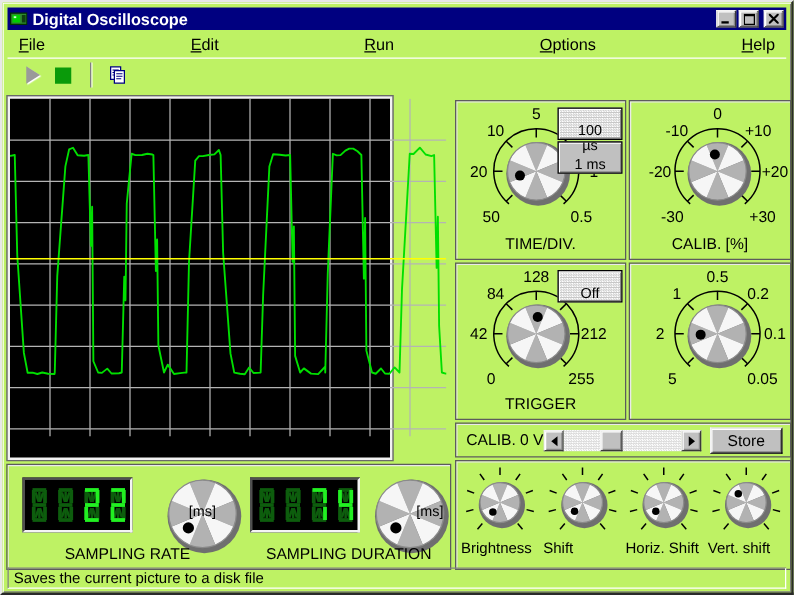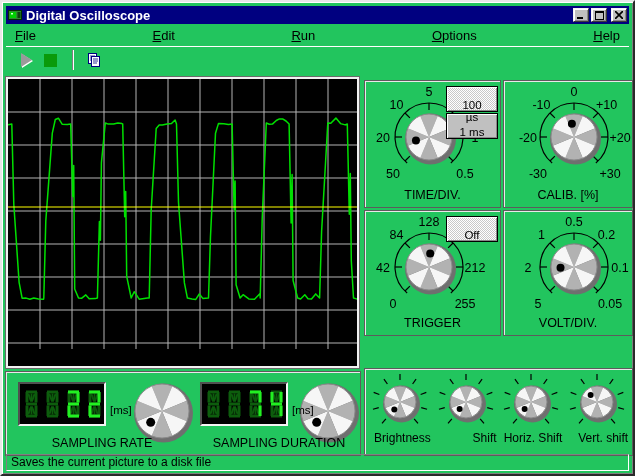--- a/index.html
+++ b/index.html
@@ -1,18 +1,18 @@
 <!DOCTYPE html>
 <html><head>
 <meta charset="utf-8">
 <style>
   html,body{margin:0;padding:0;background:#c0c0c0;}
   *{box-sizing:border-box;}
   .window{
-    position:relative;width:635px;height:476px;background:#22c55e;
+    position:relative;width:635px;height:476px;background:#bef264;
     border:2px solid;border-color:#e8e8e8 #2a2a2a #2a2a2a #e8e8e8;
     box-shadow:inset 1px 1px 0 #ffffff, inset -1px -1px 0 #808080;
     font-family:"Liberation Sans",sans-serif;color:#000;overflow:hidden;
   }
   
   .titlebar{position:absolute;left:4px;top:4px;right:4px;height:18px;background:#000080;
     display:flex;align-items:center;padding:0 2px;gap:4px;}
   .title-text{color:#fff;font-weight:bold;font-size:13px;flex:1;white-space:nowrap;}
   .tb-btns{display:flex;gap:2px;}
   .tbtn{width:16px;height:14px;background:#c0c0c0;border:1px solid;border-color:#f4f4f4 #3a3a3a #3a3a3a #f4f4f4;
@@ -21,21 +21,21 @@
   .menubar{position:absolute;left:4px;top:24px;right:4px;height:19px;display:flex;align-items:center;font-size:13px;justify-content:space-between;}
   .menu-item{padding:1px 9px;cursor:default;}
   
   .toolbar{position:absolute;left:4px;top:44px;right:4px;height:27px;display:flex;align-items:center;
     border-top:1px solid #ffffff;}
   .tool-btn{width:24px;height:22px;display:flex;align-items:center;justify-content:center;}
   .play-icon{width:0;height:0;border-top:7px solid transparent;border-bottom:7px solid transparent;border-left:11px solid #9a9a9a;filter:drop-shadow(1px 1px 0 #fff);}
   .stop-icon{width:13px;height:13px;}
   .tool-sep{width:2px;height:20px;border-left:1px solid #808080;border-right:1px solid #ffffff;margin:0 8px 0 10px;}
   
-  .scope{position:absolute;left:4px;top:75px;width:353px;height:291px;background:#000;
+  .scope{position:absolute;left:4px;top:75px;width:308px;height:291px;background:#000;
     border:2px solid #f2f2f2;box-shadow:0 0 0 1px #6a6a6a;}
   .scope svg{position:absolute;left:0;top:0;}
   .readout{position:absolute;bottom:4px;font-size:12px;white-space:nowrap;}
   .readout.left{left:14px;}
   .readout.right{right:6px;}
   
   .gbox{position:absolute;border:1px solid #5c5c5c;box-shadow:inset 1px 1px 0 #e9e9e9;}
   .caption{position:absolute;left:0;right:0;bottom:5px;text-align:center;font-size:12.5px;}
   .dial{position:absolute;top:2px;}
   .btn-stack{position:absolute;top:5px;right:2px;width:52px;z-index:3;}
@@ -57,25 +57,25 @@
     background-image:conic-gradient(#ffffff 0 25%,#d6d6d6 0 50%,#ffffff 0 75%,#d6d6d6 0);background-size:2px 2px;}
   .scroll-thumb{position:absolute;top:0;width:18px;height:17px;background:#c0c0c0;
     border:1px solid;border-color:#f4f4f4 #3a3a3a #3a3a3a #f4f4f4;
     box-shadow:inset 1px 1px 0 #fff, inset -1px -1px 0 #8a8a8a;}
   .win-btn{position:absolute;right:6px;top:3px;width:58px;height:21px;background:#c0c0c0;
     border:1px solid;border-color:#f4f4f4 #000 #000 #f4f4f4;
     box-shadow:inset 1px 1px 0 #fff, inset -1px -1px 0 #848484;
     font-family:"Liberation Sans",sans-serif;font-size:12.5px;padding:0;}
   
   .lcd{position:absolute;width:88px;height:44px;background:#000;border:2px solid;border-color:#505050 #f4f4f4 #f4f4f4 #505050;}
-  .unit{position:absolute;font-size:11.5px;z-index:2;}
+  .unit{position:absolute;font-size:11.5px;z-index:2;margin-left:41px;}
   .samp-caption{position:absolute;bottom:5px;text-align:center;font-size:12.5px;}
   
   .crt-box{display:flex;justify-content:space-evenly;align-items:flex-start;padding-top:4px;}
-  .crt-group{display:flex;flex-direction:column;align-items:flex-end;}
+  .crt-group{display:flex;flex-direction:column;align-items:flex-start;}
   .crt-label{font-size:12px;margin-top:-2px;}
   
   .statusbar{position:absolute;left:4px;right:4px;bottom:3px;height:17px;
     border:1px solid;border-color:#808080 #fff #fff #808080;font-size:12px;line-height:15px;padding-left:4px;}
 </style>
 </head>
 <body>
 
 <div class="window">
 
@@ -296,23 +296,37 @@
         <path d="M66,54 L74.80171894439707,32.750770752240406 A23,23 0 0 1 87.24922924775959,45.19828105560293 Z" fill="#f6f6f6"></path>
         <path d="M66,54 L87.24922924775959,45.19828105560293 A23,23 0 0 1 87.24922924775959,62.80171894439707 Z" fill="#b2b2b2"></path>
         <path d="M66,54 L87.24922924775959,62.80171894439707 A23,23 0 0 1 74.80171894439707,75.24922924775959 Z" fill="#f6f6f6"></path>
         <path d="M66,54 L74.80171894439707,75.24922924775959 A23,23 0 0 1 57.19828105560293,75.24922924775959 Z" fill="#b2b2b2"></path>
         <path d="M66,54 L57.19828105560293,75.24922924775959 A23,23 0 0 1 44.750770752240406,62.80171894439707 Z" fill="#f6f6f6"></path>
         <path d="M66,54 L44.750770752240406,62.80171894439707 A23,23 0 0 1 44.7507707522404,45.19828105560295 Z" fill="#b2b2b2"></path>
         <path d="M66,54 L44.7507707522404,45.19828105560295 A23,23 0 0 1 57.19828105560294,32.7507707522404 Z" fill="#f6f6f6"></path>
         <circle cx="66" cy="54" r="23" fill="none" stroke="#8a8a8a"></circle>
         <circle cx="52.518501280813254" cy="54.70653540927974" r="4" fill="#000"></circle>
       </svg>
-    <div class="caption">VOLT/DIV.</div>
-  </div>
-
+  </div>
+
+  <div class="gbox" style="left:362px;top:336px;width:269px;height:28px;">
+    <span class="calib-label">CALIB. 0 V</span>
+    <div class="hscroll">
+      <div class="scroll-btn l">
+          <span class="arr-l"></span>
+        </div>
+      <div class="scroll-track">
+        <div class="scroll-thumb" id="calib-thumb" style="left: 29px;"></div>
+      </div>
+      <div class="scroll-btn r">
+          <span class="arr-r"></span>
+        </div>
+    </div>
+    <button class="win-btn">Store</button>
+  </div>
 
   <div class="gbox" style="left:3px;top:369px;width:356px;height:85px;">
     <div class="lcd" style="left:12px;top:10px;">
       <svg id="lcd-rate" width="84" height="40">
           <g transform="translate(3,5)">
             <rect x="3" y="1.5" width="11" height="3" fill="#0d5d0d"></rect>
             <rect x="11.5" y="3" width="3" height="10.5" fill="#0d5d0d"></rect>
             <rect x="11.5" y="16.5" width="3" height="10.5" fill="#0d5d0d"></rect>
             <rect x="3" y="25.5" width="11" height="3" fill="#0d5d0d"></rect>
             <rect x="2.5" y="16.5" width="3" height="10.5" fill="#0d5d0d"></rect>

